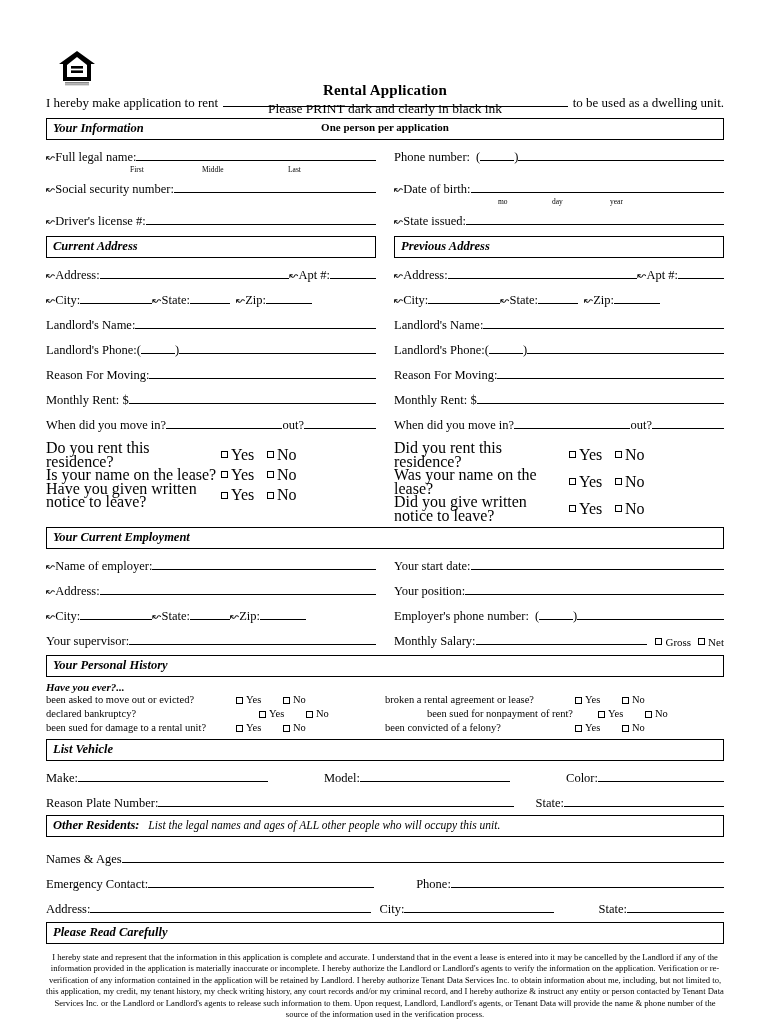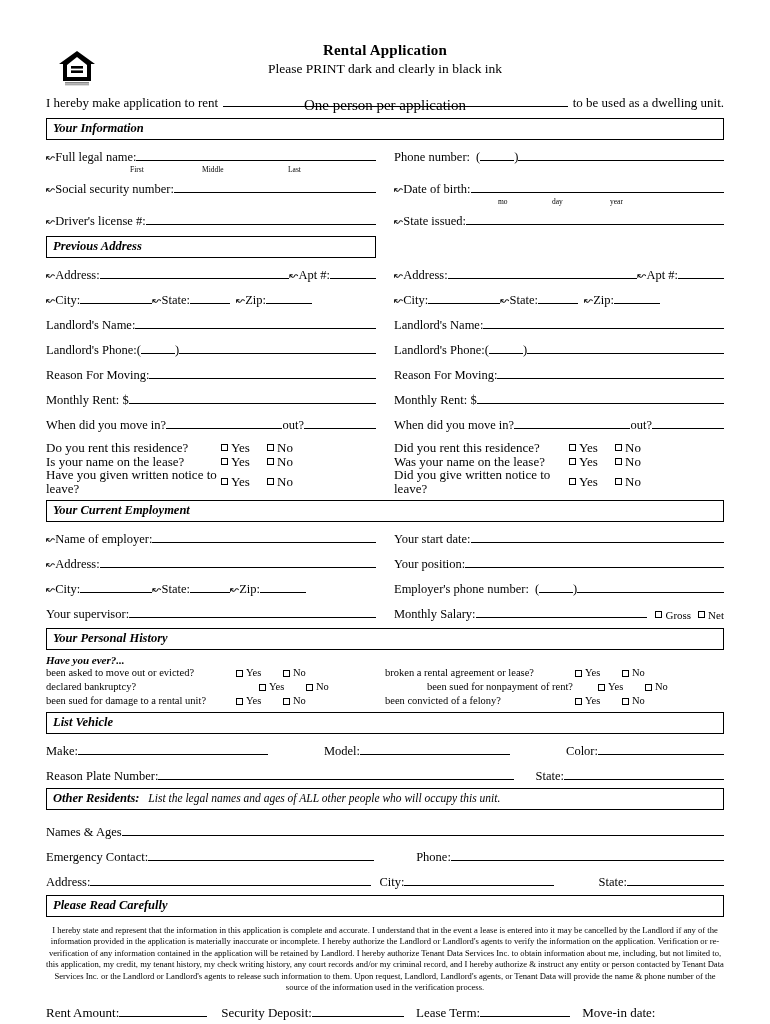--- a/index.html
+++ b/index.html
@@ -15,23 +15,23 @@
   .page { position: absolute; left: 0; top: 0; width: 770px; height: 1024px; }
 
   
   .header { position: relative; height: 78px; }
   .eho-logo {
     position: absolute; left: 56px; top: 48px;
     width: 42px; height: 40px;
   }
   .eho-logo svg { display: block; }
   .title-block { text-align: center; padding-top: 42px; }
-  .doc-title { font-size: 15px; font-weight: bold; letter-spacing: .2px; }
+  .doc-title { font-size: 15px; font-weight: bold; letter-spacing: .2px; margin-top: 40px; }
   .doc-sub1 { font-size: 13.5px; margin-top: 2px; }
-  .doc-sub2 { font-size: 15px; margin-top: 20px; }
+  .doc-sub2 { font-size: 11px; margin-top: 4px; font-weight: bold; }
 
   
   .intro {
     margin: 16px 46px 0 46px; font-size: 13px;
     display: flex; align-items: baseline; white-space: nowrap;
   }
   .intro .fill { flex: 1 1 auto; border-bottom: 1px solid #000; margin: 0 5px; height: 13px; }
   .intro .tail { flex: 0 0 auto; }
 
   .secbar {
@@ -73,21 +73,21 @@
   .bullet { font-family: "DejaVu Sans", sans-serif; font-size: 11px; margin-right: 0px; }
 
   .paren { flex: 0 0 auto; }
   .parenfill { flex: 0 0 34px; border-bottom: 1px solid #000; height: 12px; }
 
   .subcap {
     display: flex; font-size: 7.5px; margin-top: 0px;
   }
 
   
-  .ynblock { margin-top: 8px; font-size: 13px; }
+  .ynblock { margin-top: 8px; font-size: 16px; }
   .ynrow { display: flex; align-items: center; line-height: 13.5px; }
   .ynq { flex: 0 0 auto; }
   .cb {
     display: inline-block; width: 7px; height: 7px;
     border: 1.2px solid #000; margin-right: 3px;
     position: relative; top: 0px;
   }
   .ynopt { display: inline-flex; align-items: center; flex: 0 0 auto; }
 
   .hist { font-size: 10.5px; margin: 4px 46px 0 46px; }
@@ -183,20 +183,21 @@
 
       <div class="row tight">
         <span class="bullet">↜</span>
         <span class="lbl">State issued:</span>
         <span class="fill"></span>
       </div>
     </div>
   </div>
 
   <div class="secbar-split">
+    <div>Current Address</div>
     <div>Previous Address</div>
   </div>
 
   <div class="cols">
 
     <div class="col left">
       <div class="row">
         <span class="bullet">↜</span>
         <span class="lbl">Address:</span>
         <span class="fill"></span>

